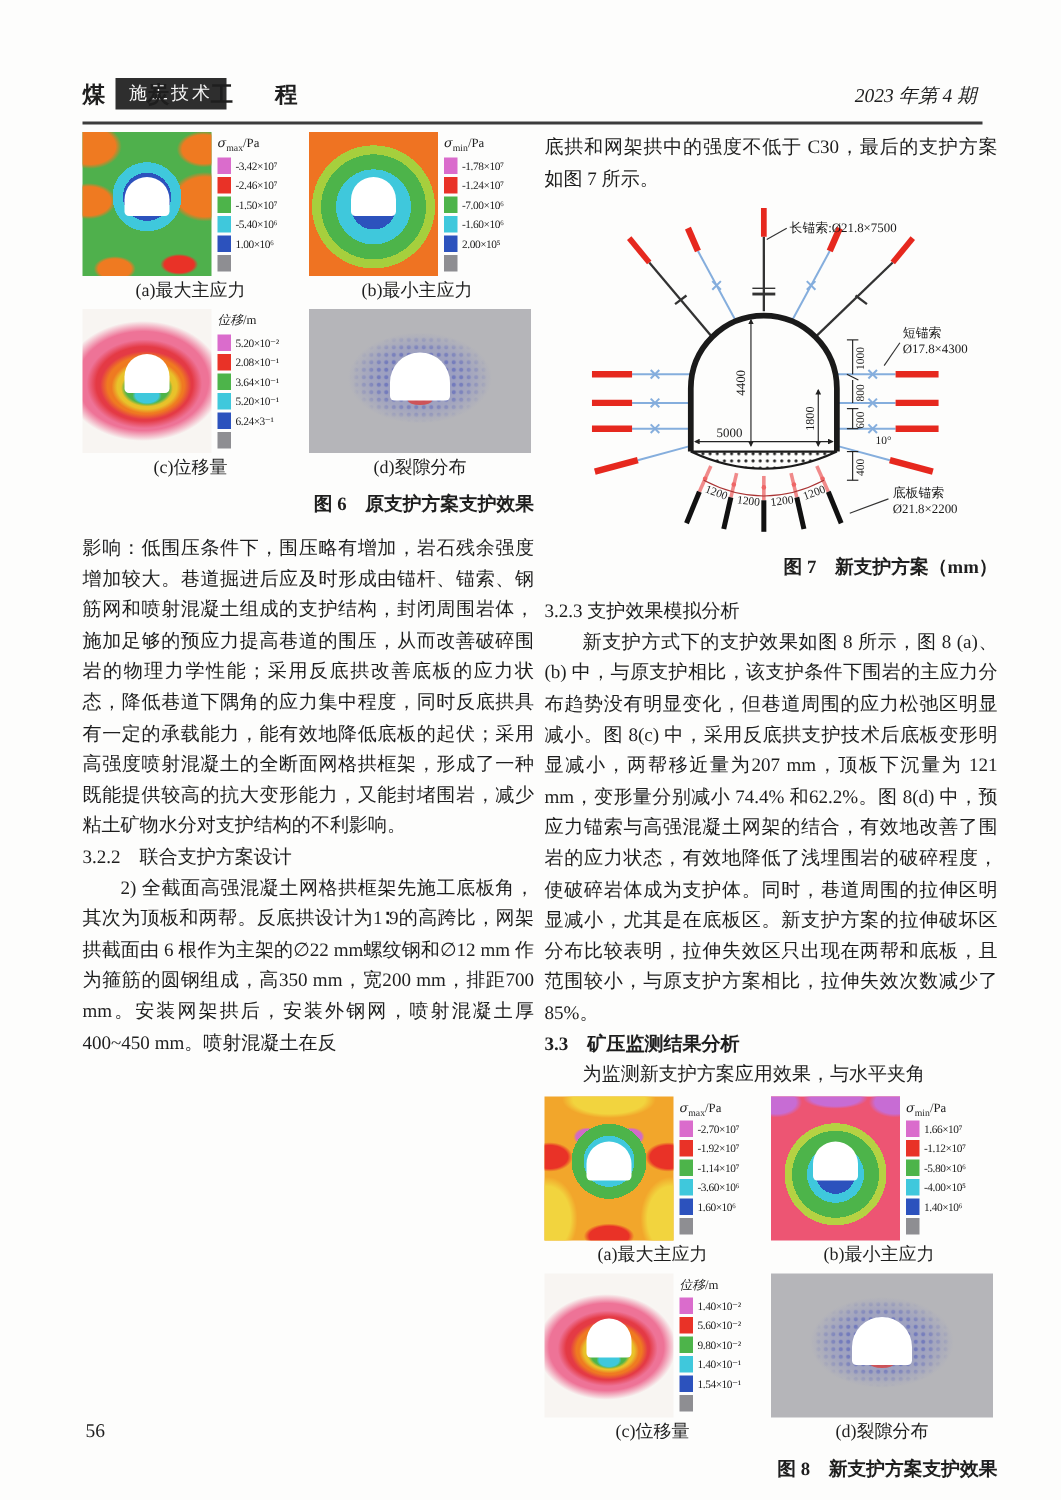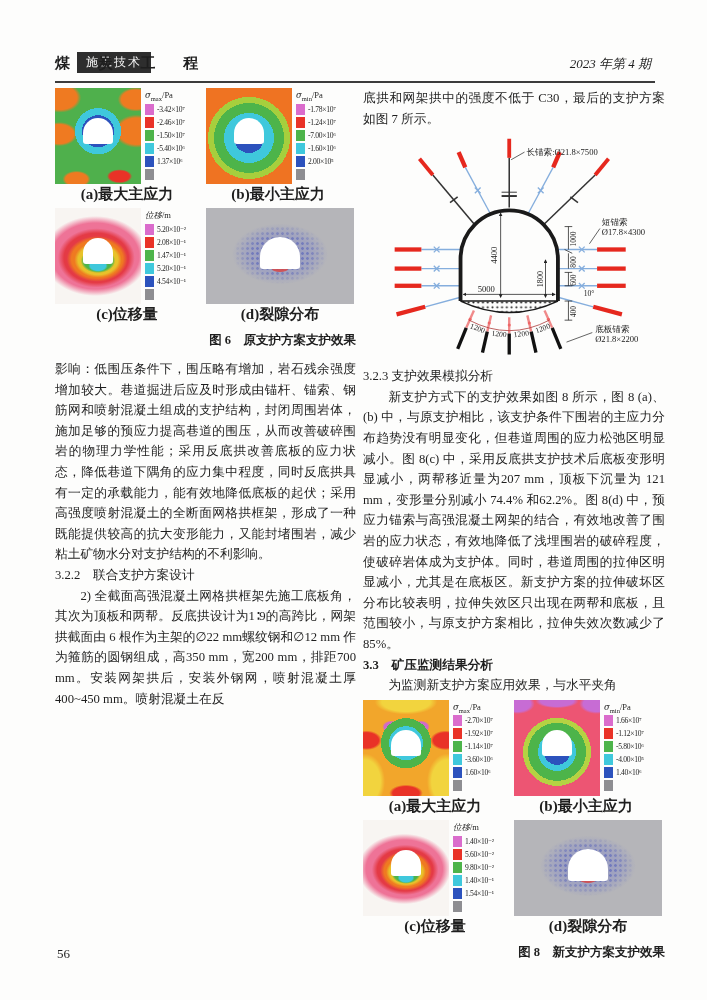--- a/index.html
+++ b/index.html
@@ -25,21 +25,21 @@
   .cmap::after{content:"";position:absolute;left:50%;top:45%;width:30px;height:26px;
                transform:translate(-50%,-50%);background:#fff;border-radius:15px 15px 3px 3px;}
   .cmap.big::after{width:40px;height:32px;border-radius:20px 20px 3px 3px;top:47%;}
   .lg{width:58px;padding:2px 0 0 4px;box-sizing:border-box;}
   .lgt{font-size:8.5px;margin-bottom:1px;white-space:nowrap;}
   .lgt i{font-family:"DejaVu Serif",serif;}
   .lgt sub{font-size:6.5px;}
   .lgi{display:flex;align-items:center;height:13px;}
   .sw{display:inline-block;width:9px;height:11px;margin-right:3px;flex:none;}
   .lv{font-size:7.6px;white-space:nowrap;letter-spacing:-0.3px;}
-  .pcap{text-align:center;font-size:15px;font-weight:bold;margin:1px 0 4px;}
+  .pcap{text-align:center;font-size:12px;font-weight:normal;margin:1px 0 4px;}
   .figcap{text-align:right;font-weight:bold;font-size:12.5px;margin:4px 0 10px;}
   
   .a1{background-color:#4fb04c;background-image:
       radial-gradient(circle at 50% 45%, #2c52bd 0 16px, #3fc8dc 16px 23px, transparent 23px),
       radial-gradient(ellipse 28px 20px at 6% 10%, #ef7a21 0 60%, transparent 75%),
       radial-gradient(ellipse 24px 16px at 94% 12%, #ef7a21 0 60%, transparent 75%),
       radial-gradient(ellipse 30px 22px at 95% 45%, #ef7a21 0 60%, transparent 75%),
       radial-gradient(ellipse 24px 16px at 5% 48%, #ef7a21 0 60%, transparent 75%),
       radial-gradient(ellipse 20px 12px at 25% 95%, #ef7a21 0 55%, transparent 70%),
       radial-gradient(ellipse 18px 10px at 75% 92%, #e93227 0 55%, transparent 70%);}
@@ -128,21 +128,21 @@
               <div class="lgi">
                   <span class="sw" style="background: rgb(77, 180, 74);"></span>
                   <span class="lv">-1.50×10⁷</span>
                 </div>
               <div class="lgi">
                   <span class="sw" style="background: rgb(63, 200, 220);"></span>
                   <span class="lv">-5.40×10⁶</span>
                 </div>
               <div class="lgi">
                   <span class="sw" style="background: rgb(44, 82, 189);"></span>
-                  <span class="lv">1.37×10⁶</span>
+                  <span class="lv">1.00×10⁶</span>
                 </div>
               <div class="lgi">
                   <span class="sw" style="background: rgb(142, 142, 146);"></span>
                   <span class="lv"></span>
                 </div>
             </div>
           </div>
           <div class="pcap">(a)最大主应力</div>
         </div>
         <div class="panel">
@@ -188,29 +188,29 @@
               <div class="lgi">
                   <span class="sw" style="background: rgb(218, 108, 204);"></span>
                   <span class="lv">5.20×10⁻²</span>
                 </div>
               <div class="lgi">
                   <span class="sw" style="background: rgb(233, 50, 39);"></span>
                   <span class="lv">2.08×10⁻¹</span>
                 </div>
               <div class="lgi">
                   <span class="sw" style="background: rgb(77, 180, 74);"></span>
-                  <span class="lv">1.47×10⁻¹</span>
+                  <span class="lv">3.64×10⁻¹</span>
                 </div>
               <div class="lgi">
                   <span class="sw" style="background: rgb(63, 200, 220);"></span>
                   <span class="lv">5.20×10⁻¹</span>
                 </div>
               <div class="lgi">
                   <span class="sw" style="background: rgb(44, 82, 189);"></span>
-                  <span class="lv">4.54×10⁻¹</span>
+                  <span class="lv">6.24×3⁻¹</span>
                 </div>
               <div class="lgi">
                   <span class="sw" style="background: rgb(142, 142, 146);"></span>
                   <span class="lv"></span>
                 </div>
             </div>
           </div>
           <div class="pcap">(c)位移量</div>
         </div>
         <div class="panel">
@@ -353,20 +353,21 @@
 
         <line x1="152" y1="28" x2="166" y2="20" stroke="#333" stroke-width="0.8"></line>
         <text x="168" y="23" font-size="9">长锚索:Ø21.8×7500</text>
         <line x1="245" y1="100" x2="234" y2="116" stroke="#333" stroke-width="0.8"></line>
         <text x="247" y="96" font-size="9">短锚索</text>
         <text x="247" y="107" font-size="9">Ø17.8×4300</text>
         <line x1="237" y1="209" x2="210" y2="219" stroke="#333" stroke-width="0.8"></line>
         <text x="240" y="208" font-size="9">底板锚索</text>
         <text x="240" y="219" font-size="9">Ø21.8×2200</text>
       </svg>
+      <div class="figcap">图 7　新支护方案（mm）</div>
     </div>
 
     <div class="bodytext">
       <p class="h-sec">3.2.3 支护效果模拟分析</p>
       <p class="ind">新支护方式下的支护效果如图 8 所示，图 8 (a)、(b) 中，与原支护相比，该支护条件下围岩的主应力分布趋势没有明显变化，但巷道周围的应力松弛区明显减小。图 8(c) 中，采用反底拱支护技术后底板变形明显减小，两帮移近量为207 mm，顶板下沉量为 121 mm，变形量分别减小 74.4% 和62.2%。图 8(d) 中，预应力锚索与高强混凝土网架的结合，有效地改善了围岩的应力状态，有效地降低了浅埋围岩的破碎程度，使破碎岩体成为支护体。同时，巷道周围的拉伸区明显减小，尤其是在底板区。新支护方案的拉伸破坏区分布比较表明，拉伸失效区只出现在两帮和底板，且范围较小，与原支护方案相比，拉伸失效次数减少了 85%。</p>
       <p class="h-sec bold">3.3　矿压监测结果分析</p>
       <p class="ind">为监测新支护方案应用效果，与水平夹角</p>
     </div>
 
     <div style="margin-top:4px;">

